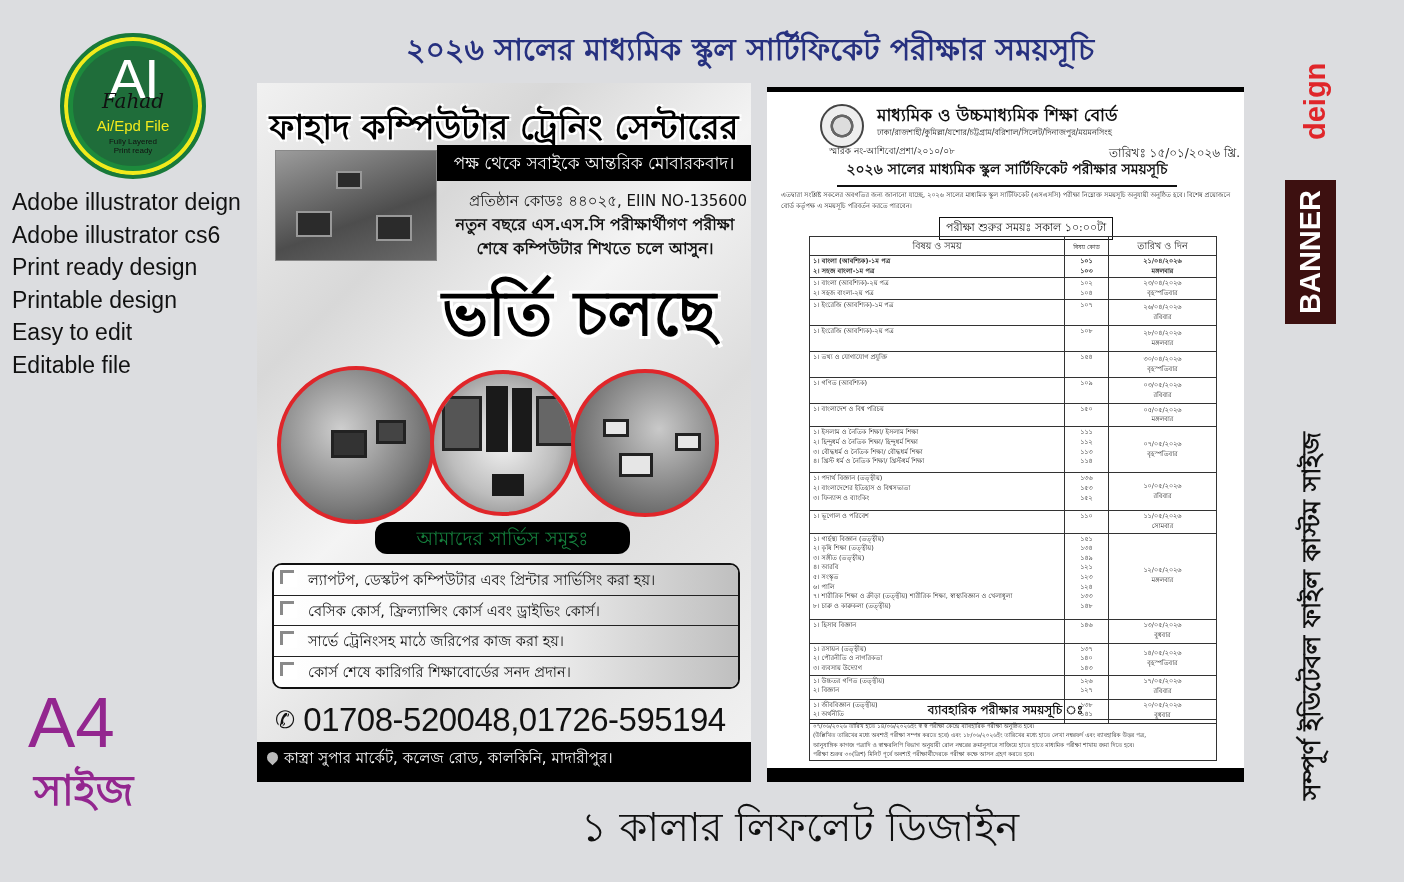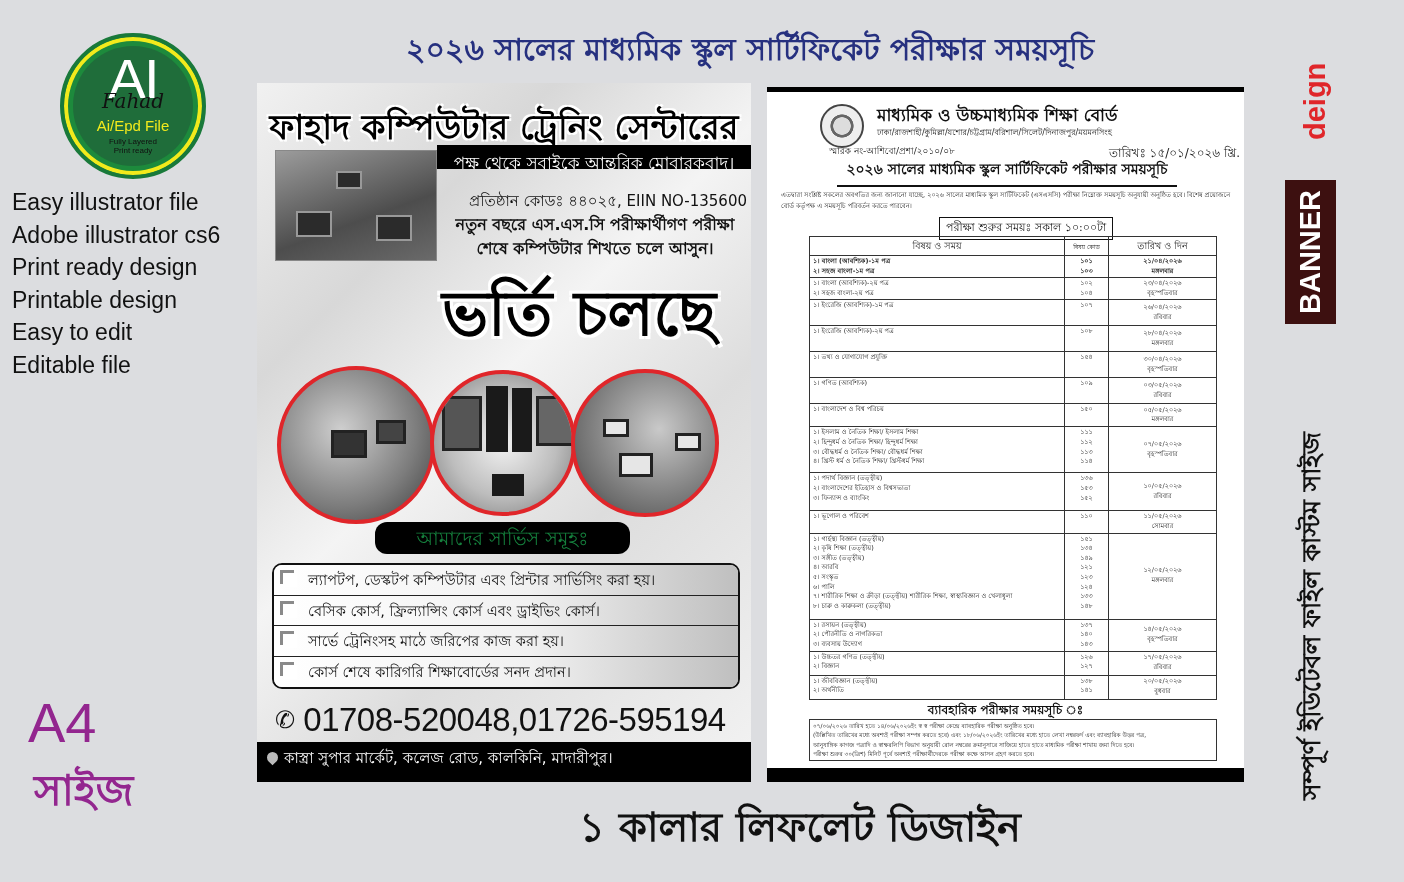--- a/index.html
+++ b/index.html
@@ -48,21 +48,21 @@
   }
   .features { left: 12px; top: 186px; }
   .features li {
     list-style: none;
     font-family: "Liberation Sans", sans-serif;
     font-size: 23px; line-height: 32.5px; color: #111;
   }
   .a4 {
     left: 28px; top: 680px;
     font-family: "Liberation Sans", sans-serif;
-    font-size: 56px; line-height: 86px; color: #93268f;
+    font-size: 71px; line-height: 86px; color: #93268f;
   }
   .a4-sub {
     left: 34px; top: 766px;
     font-size: 42px; line-height: 50px; font-weight: bold; color: #93268f;
   }
 
   
   .top-title {
     left: 300px; top: 26px; width: 900px; text-align: center;
     font-size: 30px; font-weight: bold; color: #26307f;
@@ -81,21 +81,21 @@
   }
   .flyer-photo {
     left: 18px; top: 67px; width: 162px; height: 111px;
     background: linear-gradient(160deg, #9c9c9c, #4d4d4d 60%, #6a6a6a);
     border: 1px solid #888;
   }
   .flyer-photo .screen {
     position: absolute; width: 36px; height: 26px; background: #2b2b2b; border: 2px solid #999;
   }
   .greeting-bar {
-    left: 180px; top: 62px; width: 314px; height: 24px;
+    left: 180px; top: 62px; width: 314px; height: 36px;
     background: #000; color: #fff;
     font-size: 17px; line-height: 36px; text-align: center;
   }
   .inst-code {
     left: 200px; top: 106px; width: 290px; text-align: right;
     font-size: 15px; color: #111;
   }
   .flyer-msg {
     left: 186px; top: 130px; width: 304px; text-align: center;
     font-size: 16px; line-height: 24px; font-weight: bold; color: #111;
@@ -216,41 +216,41 @@
     font-size: 29px; line-height: 51px;
   }
   .v-editable {
     left: 1292px; top: 800px;
     font-size: 25px; line-height: 40px; font-weight: bold; color: #111;
   }
 
   
   .bottom-title {
     left: 400px; top: 796px; width: 800px; text-align: center;
-    font-size: 40px; font-weight: bold; color: #111;
+    font-size: 40px; font-weight: normal; color: #111;
   }
 </style>
 </head>
 <body>
 
 <div class="abs top-title">২০২৬ সালের মাধ্যমিক স্কুল সার্টিফিকেট পরীক্ষার সময়সূচি</div>
 
 <div class="abs logo">
   <div class="logo-inner"></div>
   <div class="logo-ai">AI</div>
   <div class="logo-fahad">Fahad</div>
   <div class="logo-file">Ai/Epd File</div>
   <div class="logo-sub">
     <div>Fully Layered</div>
     <div>Print ready</div>
   </div>
 </div>
 
 <ul class="abs features">
-  <li>Easy illustrator file</li>
+  <li>Adobe illustrator deign</li>
   <li>Adobe illustrator cs6</li>
   <li>Print ready design</li>
   <li>Printable design</li>
   <li>Easy to edit</li>
   <li>Editable file</li>
 </ul>
 
 <div class="abs a4">A4</div>
 <div class="abs a4-sub">সাইজ</div>
 
@@ -478,20 +478,32 @@
             <span class="ln">১২৩</span>
             <span class="ln">১২৪</span>
             <span class="ln">১৩৩</span>
             <span class="ln">১৪৮</span>
           </td>
           <td class="date">
             <span class="ln">১২/০৫/২০২৬</span>
             <span class="ln">মঙ্গলবার</span>
           </td>
         </tr>
+        <tr style="height: 24px;">
+          <td>
+            <span class="ln">১। হিসাব বিজ্ঞান</span>
+          </td>
+          <td class="code">
+            <span class="ln">১৪৬</span>
+          </td>
+          <td class="date">
+            <span class="ln">১৩/০৫/২০২৬</span>
+            <span class="ln">বুধবার</span>
+          </td>
+        </tr>
         <tr style="height: 32px;">
           <td>
             <span class="ln">১। রসায়ন (তত্ত্বীয়)</span>
             <span class="ln">২। পৌরনীতি ও নাগরিকতা</span>
             <span class="ln">৩। ব্যবসায় উদ্যোগ</span>
           </td>
           <td class="code">
             <span class="ln">১৩৭</span>
             <span class="ln">১৪০</span>
             <span class="ln">১৪৩</span>

